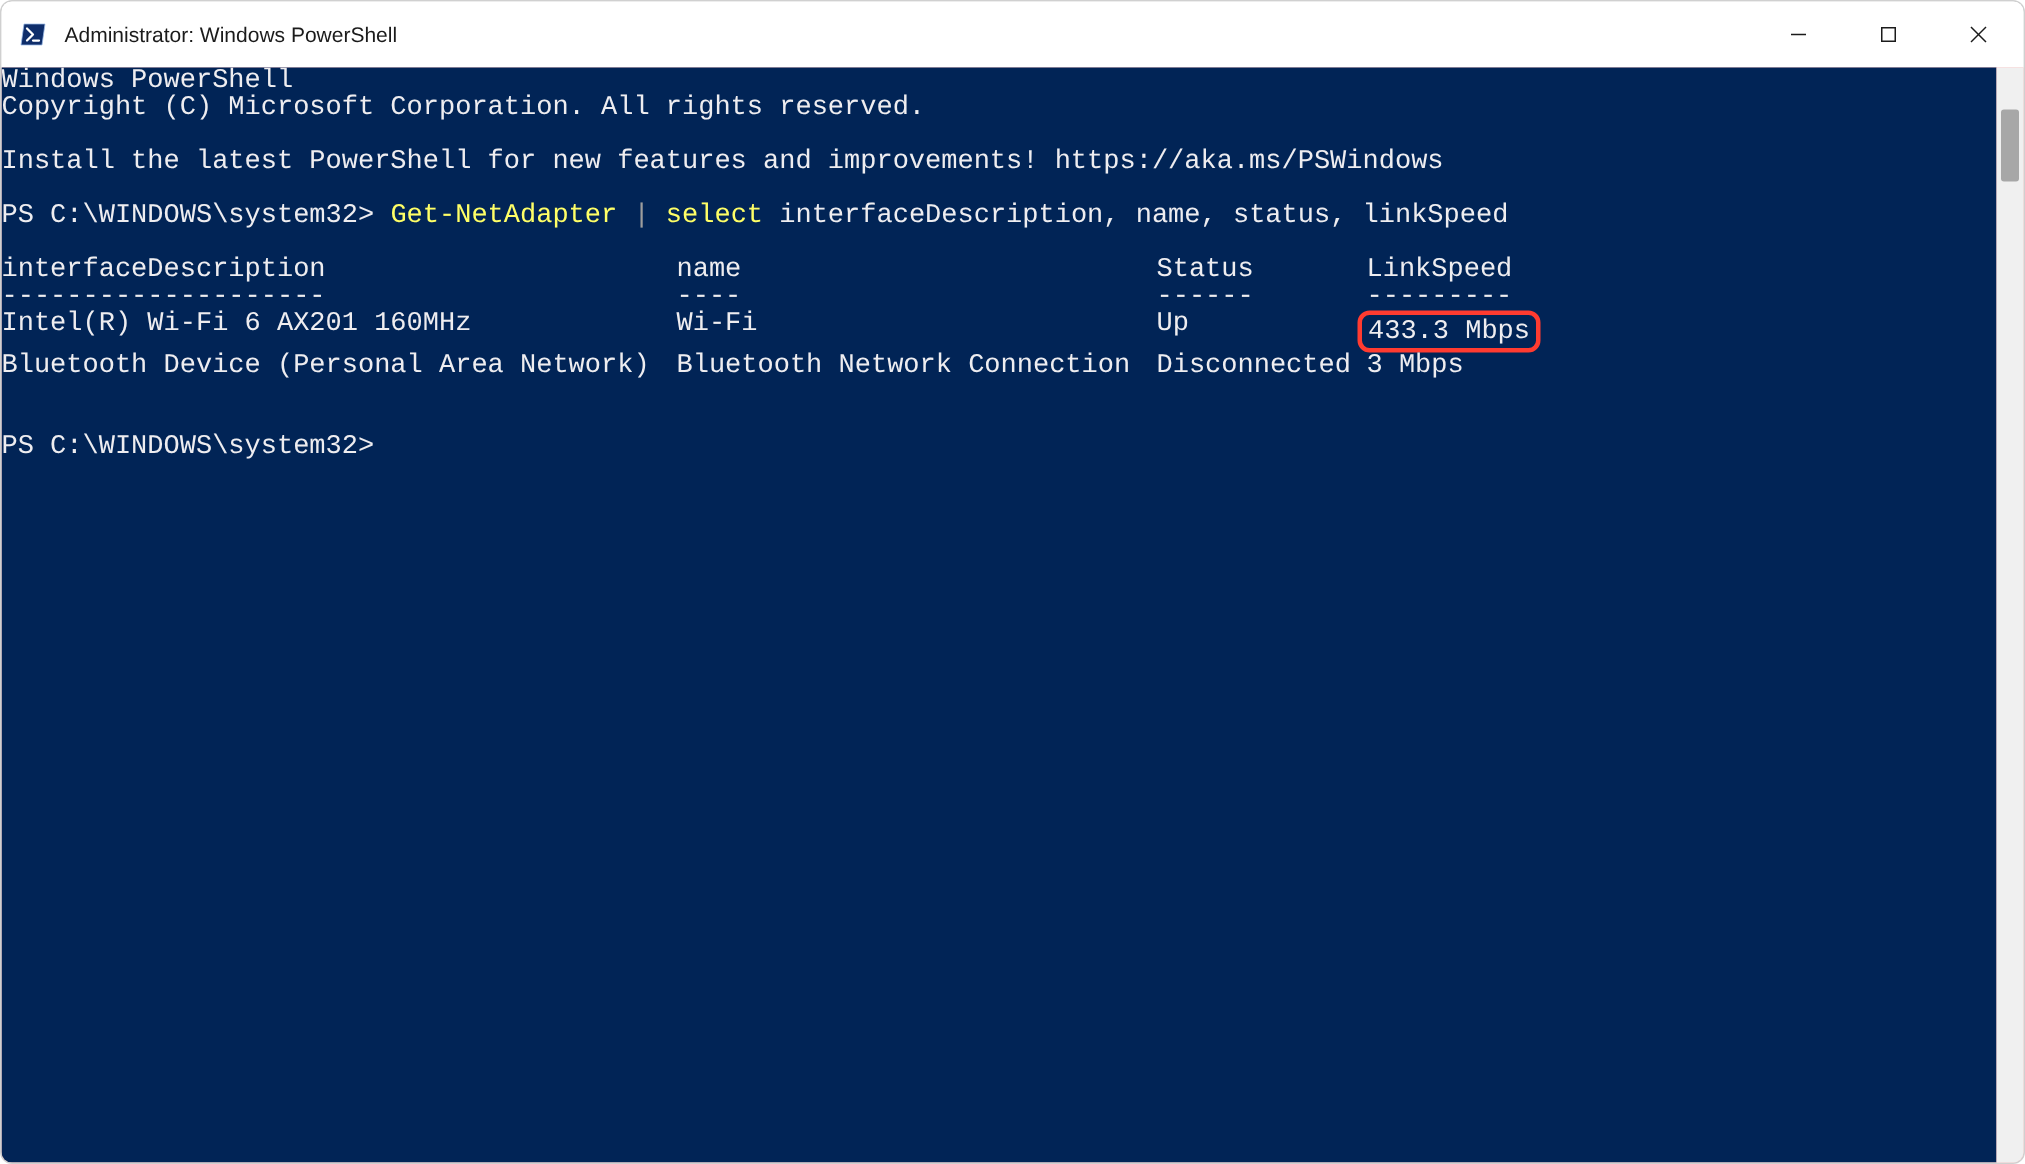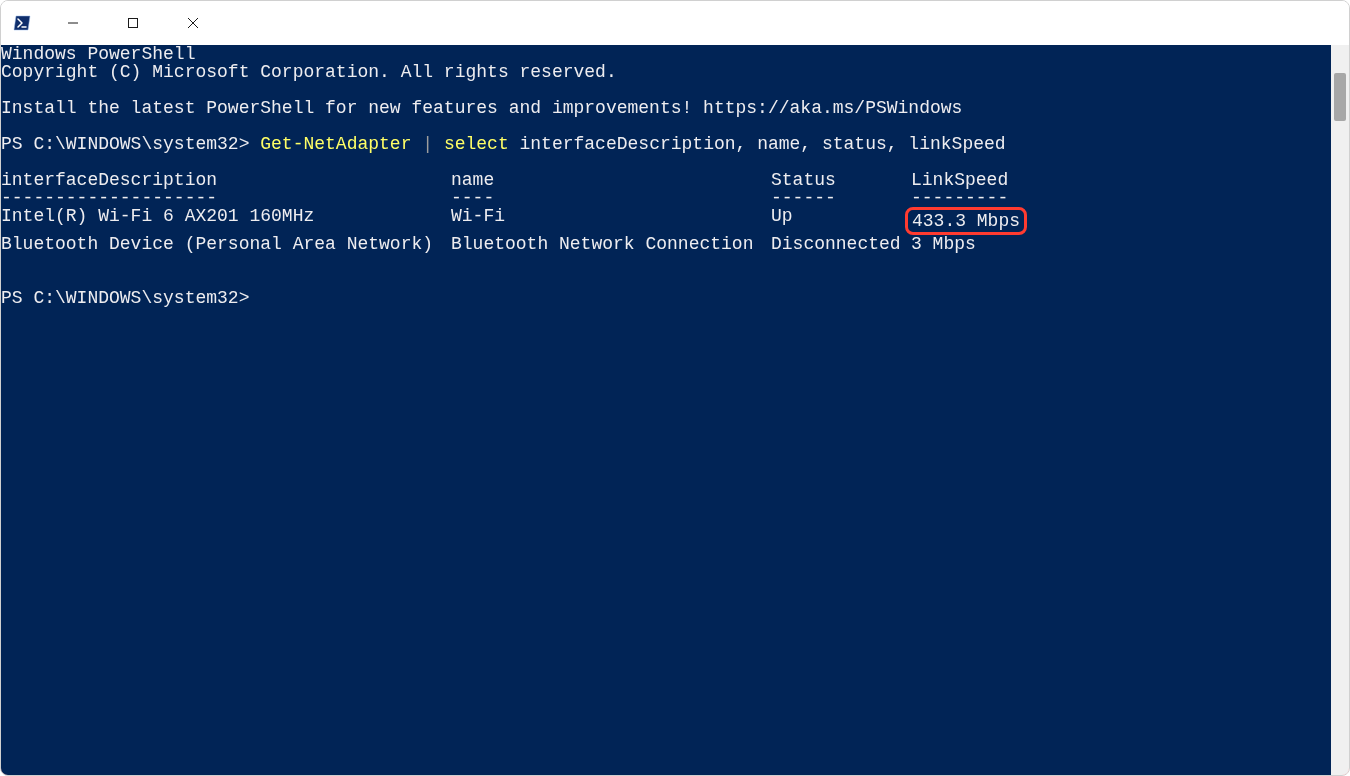--- a/index.html
+++ b/index.html
@@ -115,20 +115,21 @@
 
   <div class="titlebar">
     <span class="app-icon">
       <svg viewBox="0 0 18 18" width="18" height="18">
         <path d="M3 2 L17 2 L15 16 L1 16 Z" fill="#0f2e6b"></path>
         <path d="M3 2 L17 2 L15 16 L1 16 Z" fill="none" stroke="#9bbbe8" stroke-width="0.5"></path>
         <path d="M5 5 L9 9 L5 13" fill="none" stroke="#ffffff" stroke-width="1.5" stroke-linecap="round" stroke-linejoin="round"></path>
         <line x1="9" y1="13" x2="13" y2="13" stroke="#ffffff" stroke-width="1.5" stroke-linecap="round"></line>
       </svg>
     </span>
+    <span class="title-text">Administrator: Windows PowerShell</span>
     <div class="win-controls">
       <div class="win-btn">
         <svg width="12" height="12" viewBox="0 0 12 12">
             <line x1="1" y1="6" x2="11" y2="6" stroke="currentColor" stroke-width="1"></line>
           </svg>
       </div>
       <div class="win-btn">
         <svg width="12" height="12" viewBox="0 0 12 12">
             <rect x="1.5" y="1.5" width="9" height="9" fill="none" stroke="currentColor" stroke-width="1"></rect>
           </svg>

